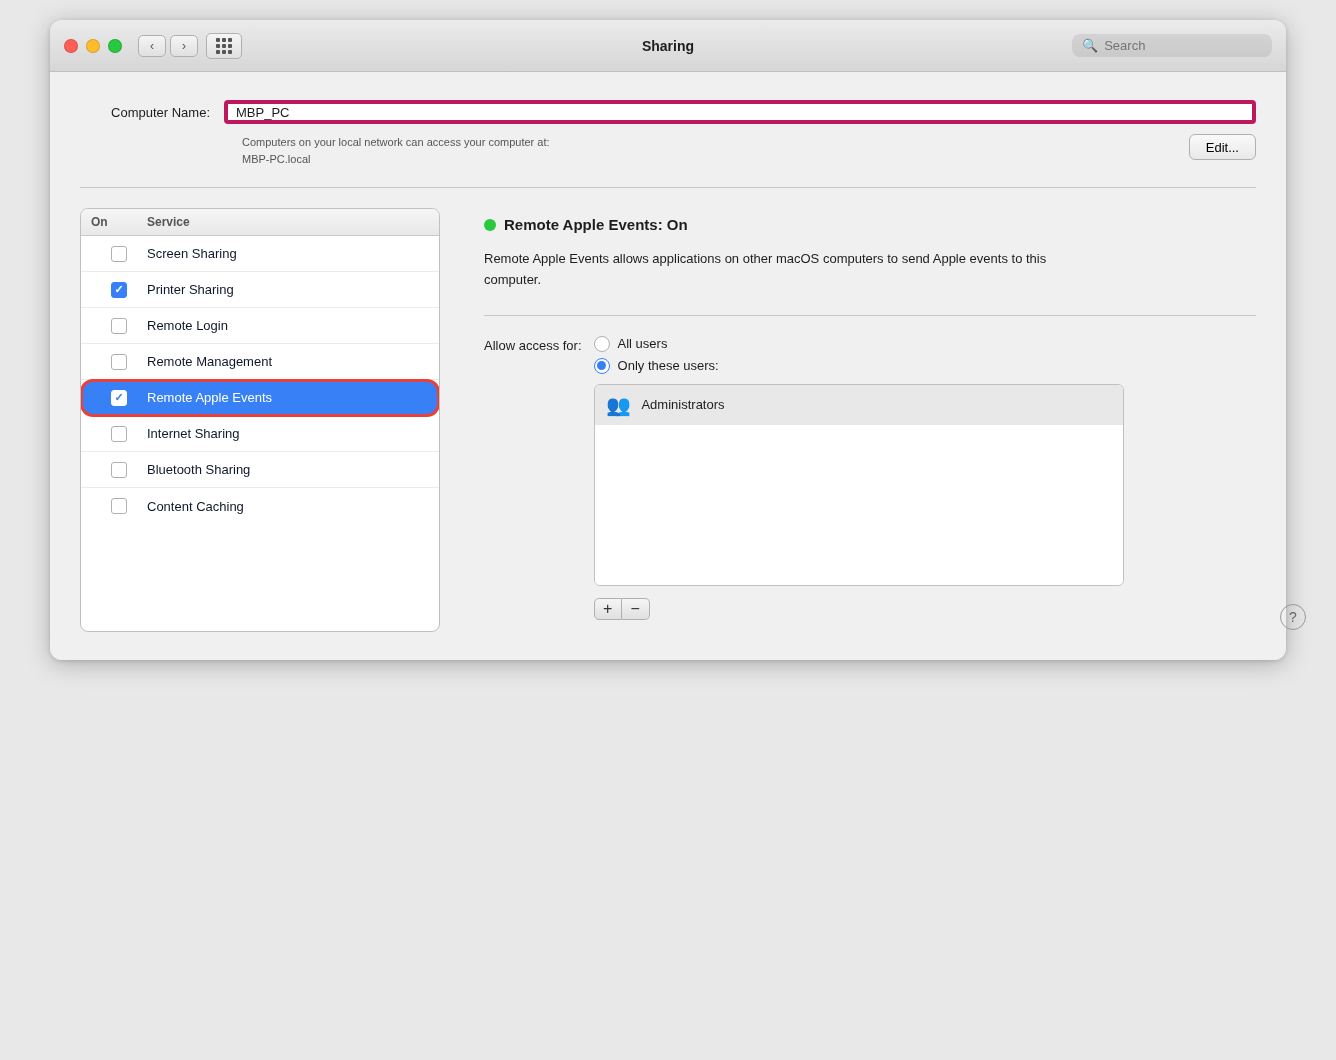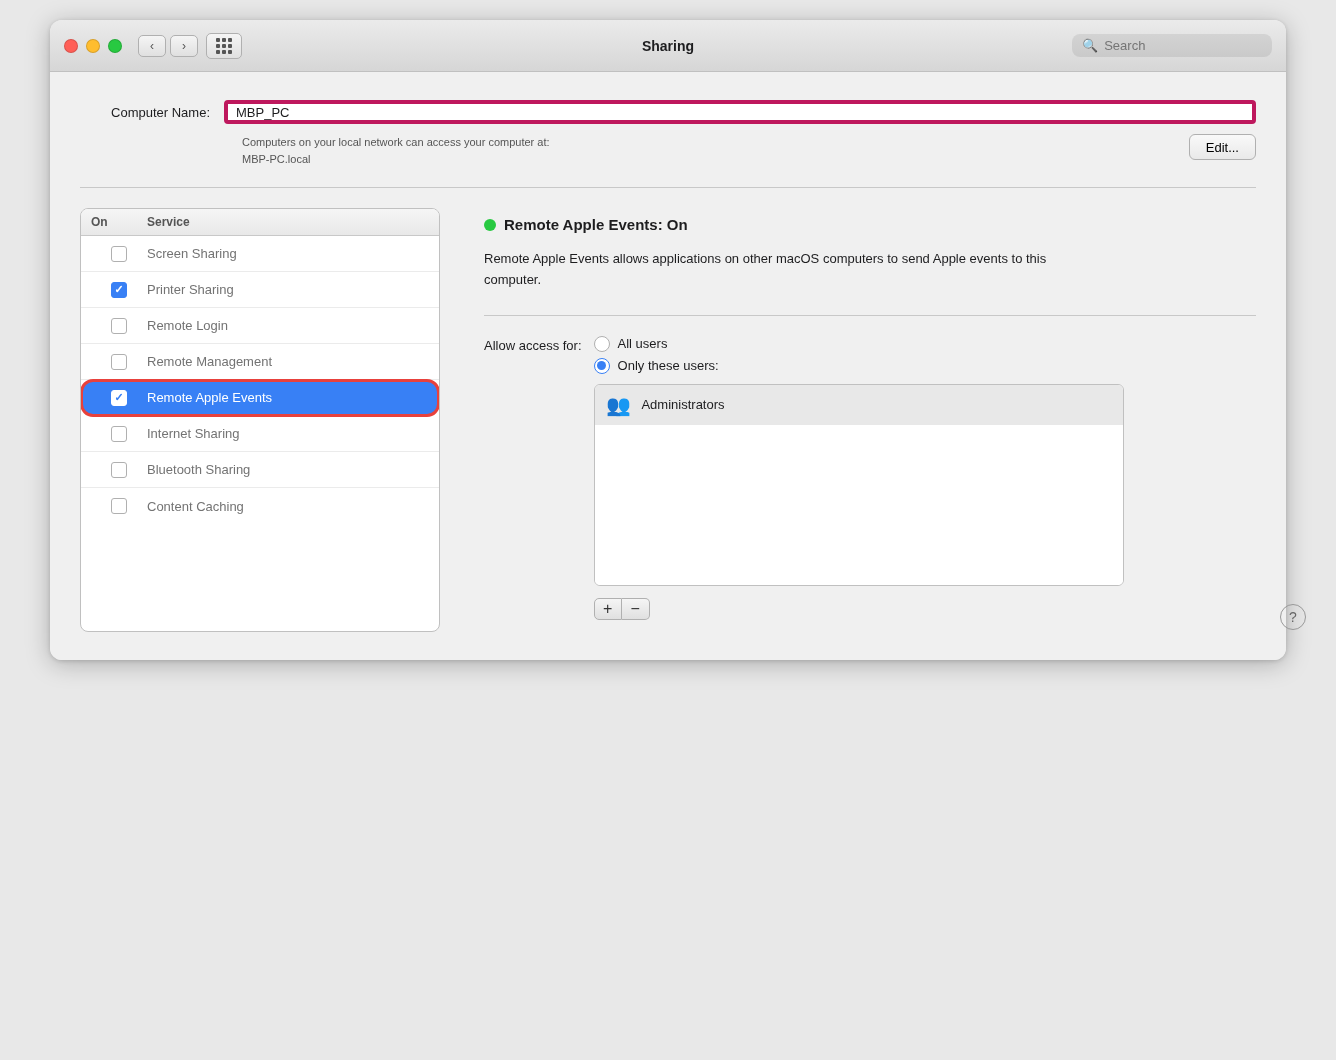--- a/index.html
+++ b/index.html
@@ -291,21 +291,21 @@
       background: white;
       border-color: white;
     }
 
     .service-row.selected .checkbox.checked::after {
       color: #3880f5;
     }
 
     .service-name {
       font-size: 13px;
-      color: #737373;
+      color: #0f172a;
     }
 
     
     .detail-panel {
       flex: 1;
       padding: 8px 0 0 8px;
     }
 
     .service-status {
       display: flex;

